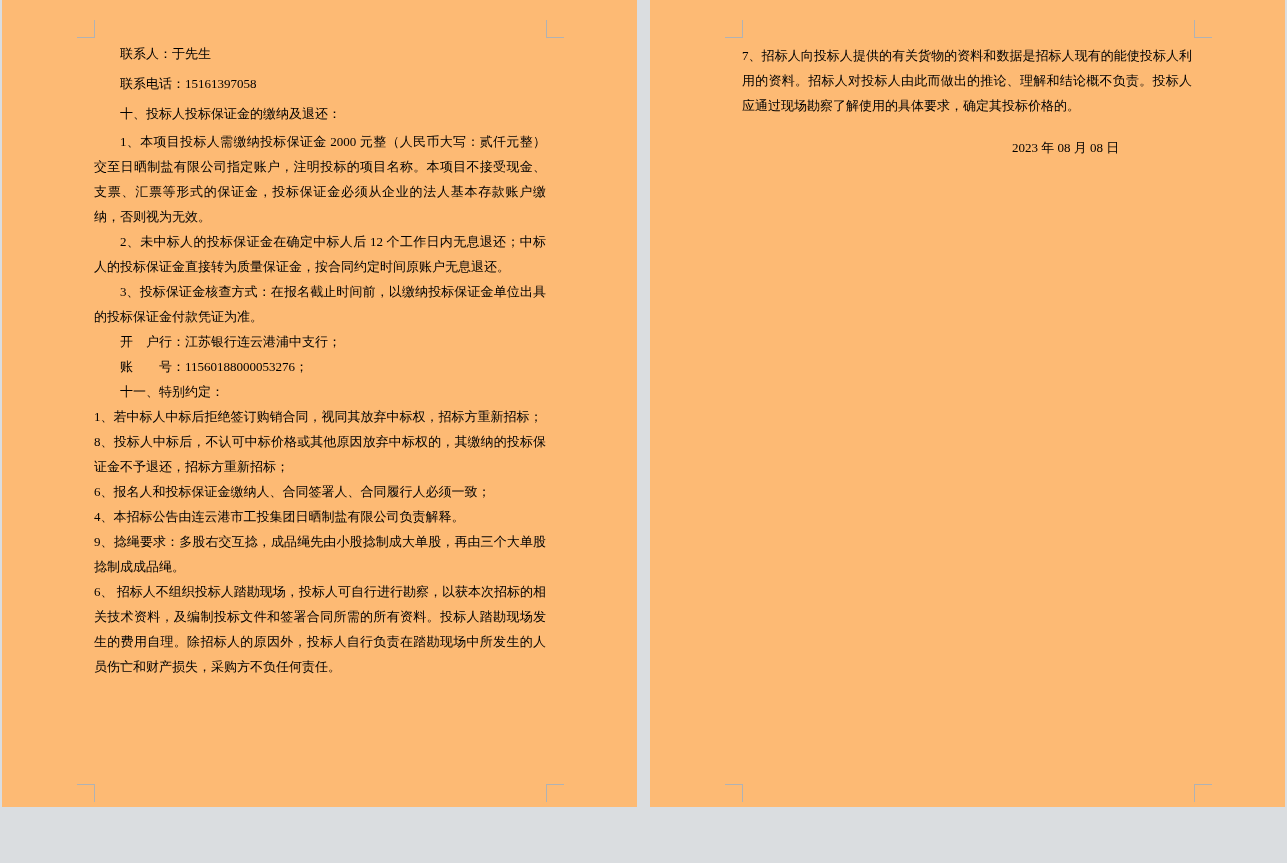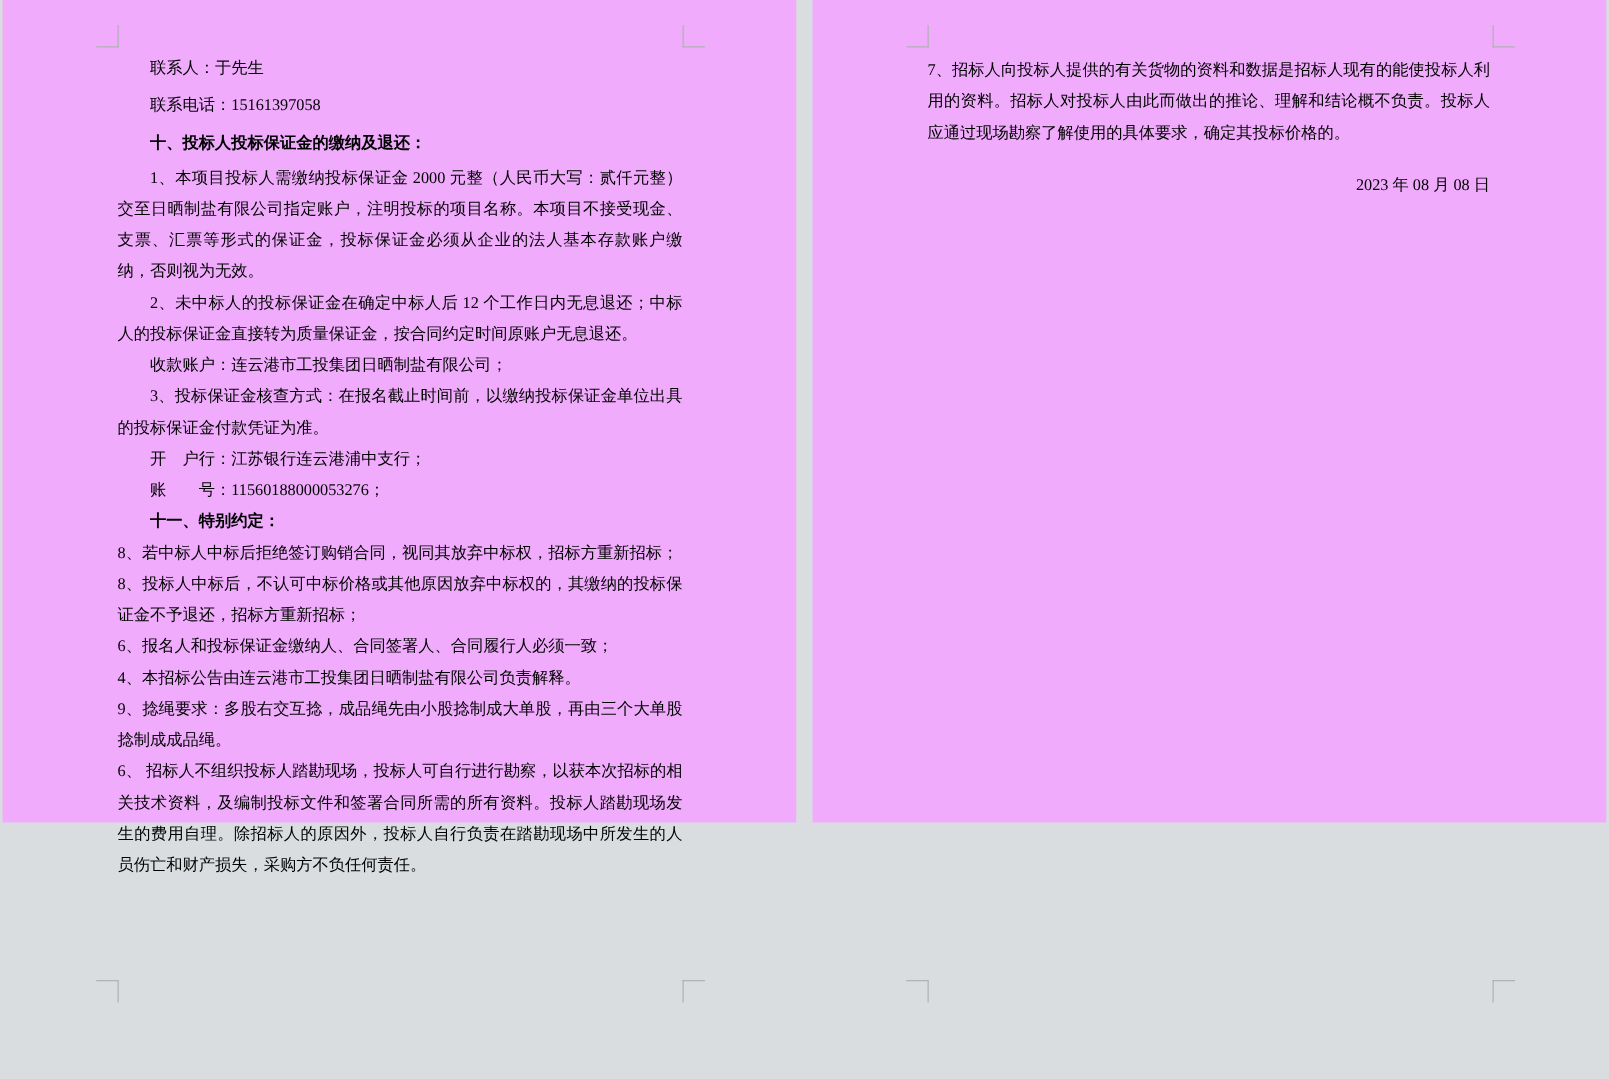--- a/index.html
+++ b/index.html
@@ -6,22 +6,22 @@
   body{
     width:1287px;height:863px;
     background:#dadde0;
     font-family:"Liberation Serif","DejaVu Serif",serif;
     color:#000;
     overflow:hidden;
     position:relative;
   }
   .viewport{position:absolute;left:0;top:0;width:1287px;height:863px;}
   .page{
-    position:absolute;top:0;height:658px;
-    background:#f0abfc;
+    position:absolute;top:0;height:807px;
+    background:#fdba74;
   }
   .page.p1{left:2px;width:635px;}
   .page.p2{left:650px;width:635px;text-decoration:underline;}
   
   .mark{position:absolute;width:17px;height:17px;}
   .mark.tl{border-right:1px solid #b0b2b4;border-bottom:1px solid #b0b2b4;left:75px;top:20px;}
   .mark.tr{border-left:1px solid #b0b2b4;border-bottom:1px solid #b0b2b4;left:544px;top:20px;}
   .mark.bl{border-right:1px solid #b0b2b4;border-top:1px solid #b0b2b4;left:75px;top:784px;}
   .mark.br{border-left:1px solid #b0b2b4;border-top:1px solid #b0b2b4;left:544px;top:784px;}
   .content{
@@ -33,50 +33,49 @@
   .ln{
     margin:0;padding:0;
     line-height:25px;
     text-align:justify;
     font-weight:normal;
     font-size:13px;
     word-break:break-all;
   }
   .lead{line-height:30px;}
   .ind{text-indent:26px;}
-  .bold{font-weight:bold;}
+  .bold{font-weight:normal;}
   .gap-top{}
-  .date-line{margin-top:17px;padding-left:270px;text-align:right;}
+  .date-line{margin-top:17px;padding-left:270px;text-align:left;}
   .bottom-strip{position:absolute;left:0;top:858px;width:1287px;height:5px;background:#dadde0;}
 </style>
 </head>
 <body>
 
 <div class="viewport">
 
   <section class="page p1">
     <div class="mark tl"></div>
     <div class="mark tr"></div>
     <div class="mark bl"></div>
     <div class="mark br"></div>
 
     <div class="content">
       <p class="ln lead ind">联系人：于先生</p>
       <p class="ln lead ind">联系电话：15161397058</p>
       <h3 class="ln lead ind bold">十、投标人投标保证金的缴纳及退还：</h3>
 
       <p class="ln ind gap-top">1、本项目投标人需缴纳投标保证金 2000 元整（人民币大写：贰仟元整）交至日晒制盐有限公司指定账户，注明投标的项目名称。本项目不接受现金、支票、汇票等形式的保证金，投标保证金必须从企业的法人基本存款账户缴纳，否则视为无效。</p>
       <p class="ln ind">2、未中标人的投标保证金在确定中标人后 12 个工作日内无息退还；中标人的投标保证金直接转为质量保证金，按合同约定时间原账户无息退还。</p>
-      <p class="ln ind">收款账户：连云港市工投集团日晒制盐有限公司；</p>
       <p class="ln ind">3、投标保证金核查方式：在报名截止时间前，以缴纳投标保证金单位出具的投标保证金付款凭证为准。</p>
       <p class="ln ind">开　户行：江苏银行连云港浦中支行；</p>
       <p class="ln ind">账　　号：11560188000053276；</p>
 
       <h3 class="ln bold ind gap-top">十一、特别约定：</h3>
-      <p class="ln">8、若中标人中标后拒绝签订购销合同，视同其放弃中标权，招标方重新招标；</p>
+      <p class="ln">1、若中标人中标后拒绝签订购销合同，视同其放弃中标权，招标方重新招标；</p>
       <p class="ln">8、投标人中标后，不认可中标价格或其他原因放弃中标权的，其缴纳的投标保证金不予退还，招标方重新招标；</p>
       <p class="ln">6、报名人和投标保证金缴纳人、合同签署人、合同履行人必须一致；</p>
       <p class="ln">4、本招标公告由连云港市工投集团日晒制盐有限公司负责解释。</p>
       <p class="ln">9、捻绳要求：多股右交互捻，成品绳先由小股捻制成大单股，再由三个大单股捻制成成品绳。</p>
       <p class="ln">6、 招标人不组织投标人踏勘现场，投标人可自行进行勘察，以获本次招标的相关技术资料，及编制投标文件和签署合同所需的所有资料。投标人踏勘现场发生的费用自理。除招标人的原因外，投标人自行负责在踏勘现场中所发生的人员伤亡和财产损失，采购方不负任何责任。</p>
     </div>
   </section>
 
   <section class="page p2">
     <div class="mark tl"></div>

